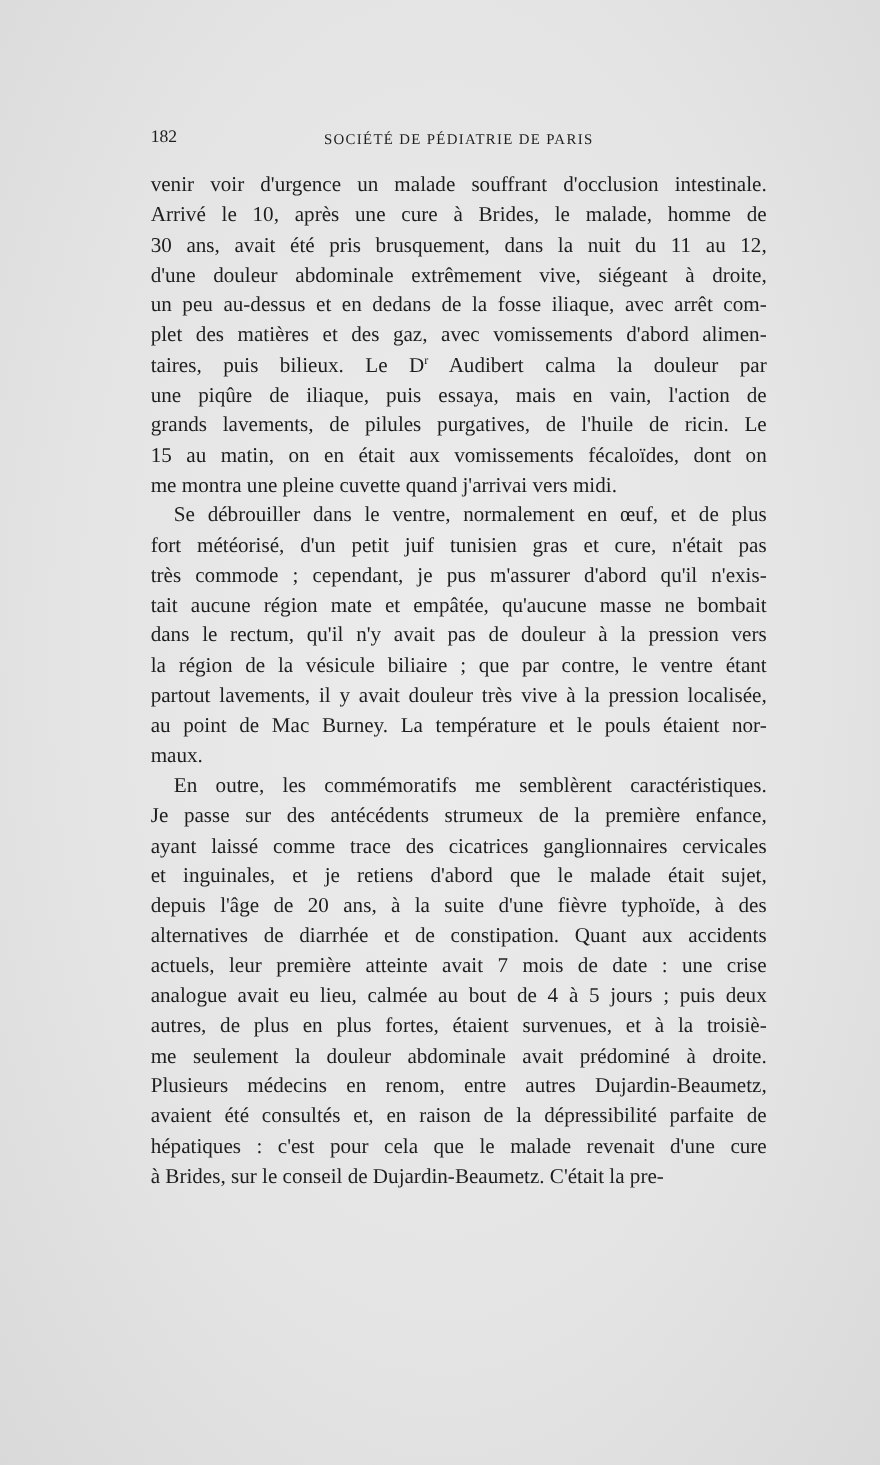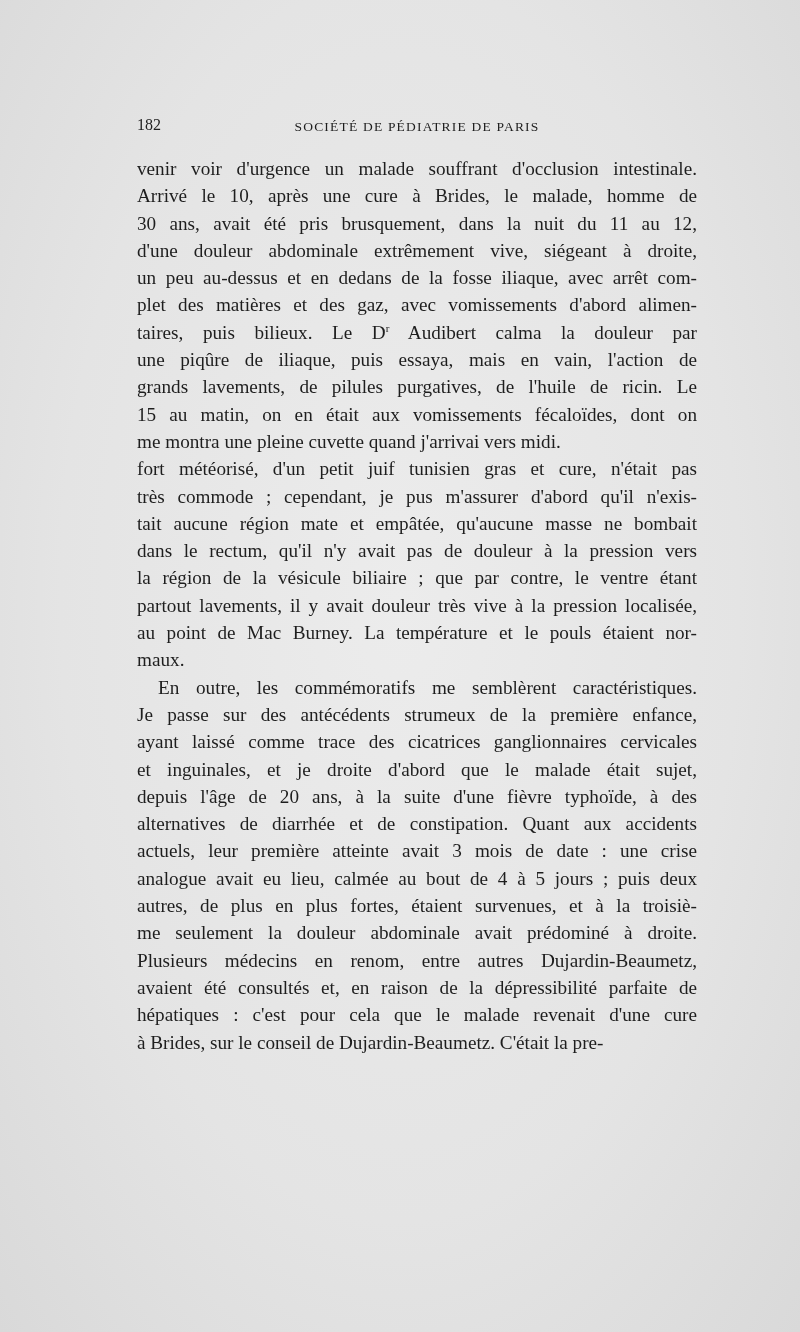--- a/index.html
+++ b/index.html
@@ -54,37 +54,38 @@
         <span class="line">d'une douleur abdominale extrêmement vive, siégeant à droite,</span>
         <span class="line">un peu au-dessus et en dedans de la fosse iliaque, avec arrêt com-</span>
         <span class="line">plet des matières et des gaz, avec vomissements d'abord alimen-</span>
         <span class="line">taires, puis bilieux. Le D<sup>r</sup> Audibert calma la douleur par</span>
         <span class="line">une piqûre de iliaque, puis essaya, mais en vain, l'action de</span>
         <span class="line">grands lavements, de pilules purgatives, de l'huile de ricin. Le</span>
         <span class="line">15 au matin, on en était aux vomissements fécaloïdes, dont on</span>
         <span class="line last">me montra une pleine cuvette quand j'arrivai vers midi.</span>
       </div>
       <div class="para">
+        <span class="line first-indent">Se débrouiller dans le ventre, normalement en œuf, et de plus</span>
         <span class="line">fort météorisé, d'un petit juif tunisien gras et cure, n'était pas</span>
         <span class="line">très commode ; cependant, je pus m'assurer d'abord qu'il n'exis-</span>
         <span class="line">tait aucune région mate et empâtée, qu'aucune masse ne bombait</span>
         <span class="line">dans le rectum, qu'il n'y avait pas de douleur à la pression vers</span>
         <span class="line">la région de la vésicule biliaire ; que par contre, le ventre étant</span>
         <span class="line">partout lavements, il y avait douleur très vive à la pression localisée,</span>
         <span class="line">au point de Mac Burney. La température et le pouls étaient nor-</span>
         <span class="line last">maux.</span>
       </div>
       <div class="para">
         <span class="line first-indent">En outre, les commémoratifs me semblèrent caractéristiques.</span>
         <span class="line">Je passe sur des antécédents strumeux de la première enfance,</span>
         <span class="line">ayant laissé comme trace des cicatrices ganglionnaires cervicales</span>
-        <span class="line">et inguinales, et je droite d'abord que le malade était sujet,</span>
+        <span class="line">et inguinales, et je retiens d'abord que le malade était sujet,</span>
         <span class="line">depuis l'âge de 20 ans, à la suite d'une fièvre typhoïde, à des</span>
         <span class="line">alternatives de diarrhée et de constipation. Quant aux accidents</span>
-        <span class="line">actuels, leur première atteinte avait 3 mois de date : une crise</span>
+        <span class="line">actuels, leur première atteinte avait 7 mois de date : une crise</span>
         <span class="line">analogue avait eu lieu, calmée au bout de 4 à 5 jours ; puis deux</span>
         <span class="line">autres, de plus en plus fortes, étaient survenues, et à la troisiè-</span>
         <span class="line">me seulement la douleur abdominale avait prédominé à droite.</span>
         <span class="line">Plusieurs médecins en renom, entre autres Dujardin-Beaumetz,</span>
         <span class="line">avaient été consultés et, en raison de la dépressibilité parfaite de</span>
         <span class="line">hépatiques : c'est pour cela que le malade revenait d'une cure</span>
         <span class="line last">à Brides, sur le conseil de Dujardin-Beaumetz. C'était la pre-</span>
       </div>
     </div>
 </div>

